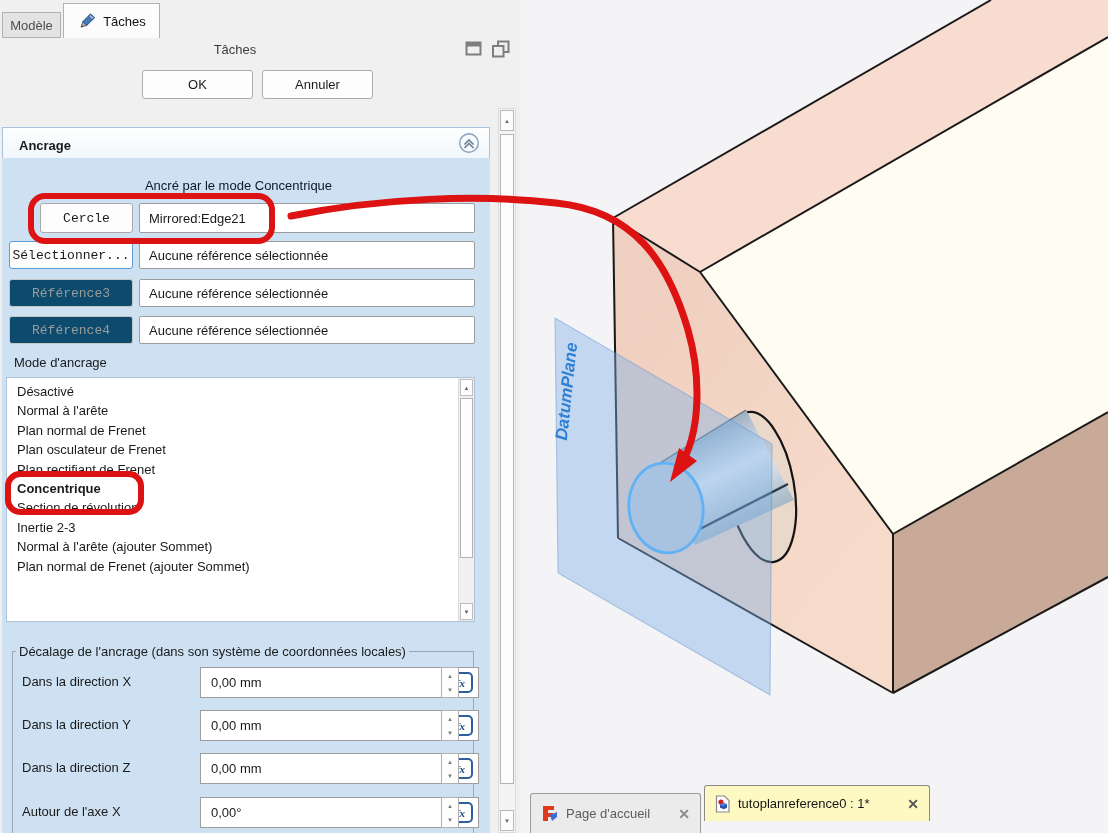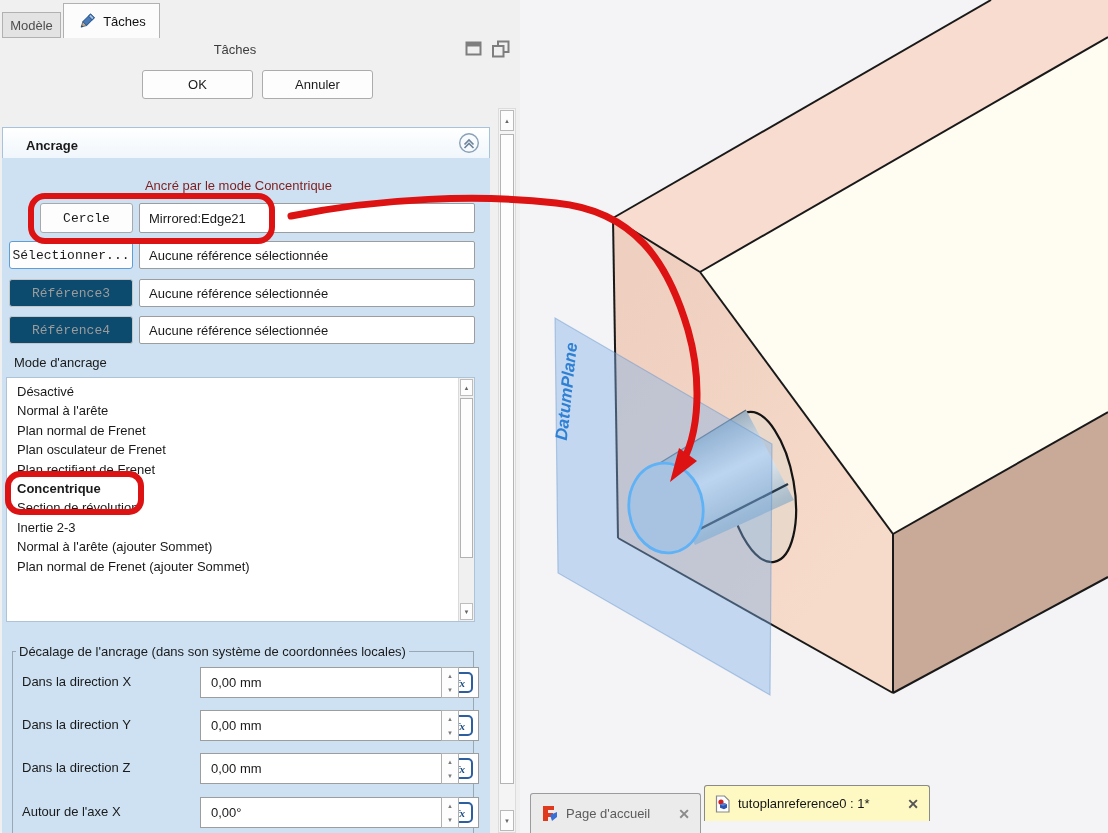--- a/index.html
+++ b/index.html
@@ -18,25 +18,25 @@
   .hdr-icon { position:absolute; top:40px; width:20px; height:18px; cursor:pointer; }
   .hdr-icon.one { left:464px; } .hdr-icon.two { left:491px; }
 
   .btn { position:absolute; background:#fdfdfd; border:1px solid #acacac; border-radius:3px;
          display:flex; align-items:center; justify-content:center; color:#1a1a1a; cursor:pointer; }
   .btn-ok { left:142px; top:70px; width:111px; height:29px; }
   .btn-cancel { left:262px; top:70px; width:111px; height:29px; }
 
   .section-header { position:absolute; left:2px; top:127px; width:488px; height:36px;
         background:linear-gradient(#ffffff,#eef5fb); border:1px solid #a7c2dc;
-        display:flex; align-items:center; padding-left:23px; font-weight:bold; }
+        display:flex; align-items:center; padding-left:16px; font-weight:bold; }
   .collapse-btn { position:absolute; right:9px; top:4px; width:22px; height:22px; cursor:pointer; }
   .section-body { position:absolute; left:2px; top:158px; width:488px; height:675px; background:#cde1f3; }
 
-  .green-status { position:absolute; left:0; top:20px; width:473px; text-align:center; color:#7f1d1d; }
+  .green-status { position:absolute; left:0; top:20px; width:473px; text-align:center; color:#0f172a; }
 
   .ref-btn { position:absolute; background:#fdfdfd; border:1px solid #a9a9a9; border-radius:3px;
              display:flex; align-items:center; justify-content:center; cursor:pointer;font-family:Liberation Mono, monospace; }
   .ref-btn.focused { border:1px solid #5e9ed6; }
   .ref-btn.disabled { background:#0c4a6e; border-color:#c6c6c6; color:#9b9b9b; cursor:default; }
   .ref-field { position:absolute; left:137px; width:336px; background:#ffffff; border:1px solid #9d9d9d;
                border-radius:2px; display:flex; align-items:center; padding-left:9px; }
 
   .mode-label { position:absolute; left:12px; top:197px; }
 

